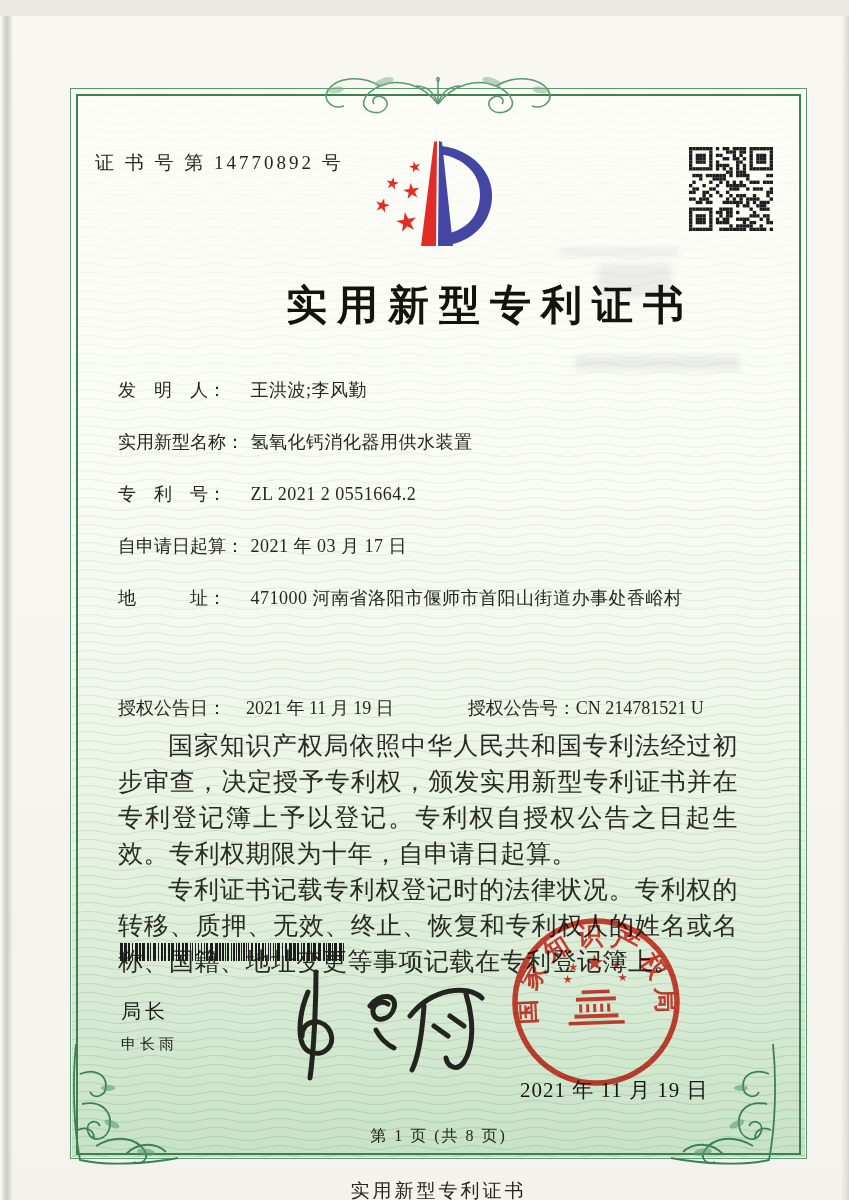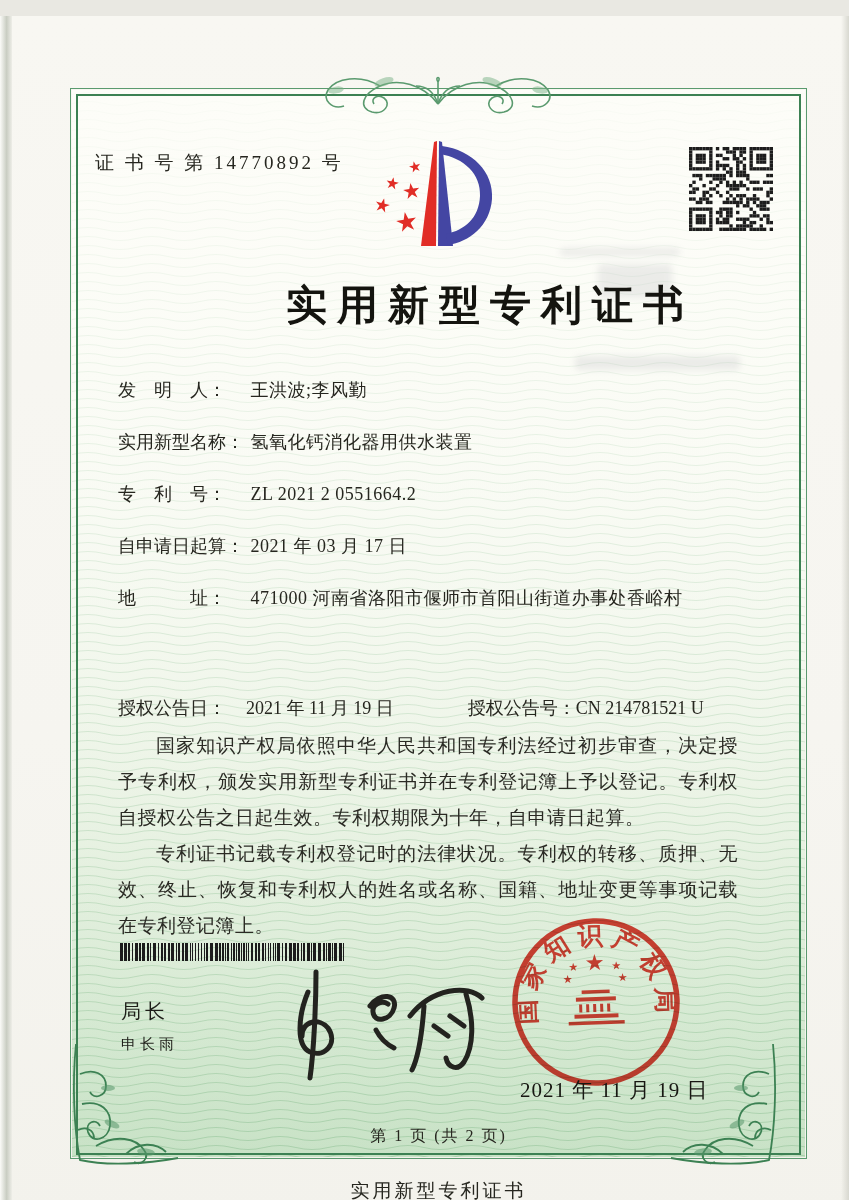--- a/index.html
+++ b/index.html
@@ -49,21 +49,21 @@
 
   .fields{position:absolute;left:118px;top:362px;width:640px;}
   .field-row{height:19px;margin-bottom:33px;font-size:18px;color:#26261f;white-space:nowrap;}
   .f-label{display:inline-block;min-width:128px;}
   .f-value{letter-spacing:0.5px;}
 
   .grant-row{position:absolute;left:118px;top:680px;width:660px;font-size:18px;color:#26261f;white-space:nowrap;}
   .grant-row .gap{display:inline-block;width:74px;}
 
   .paragraphs{position:absolute;left:118px;top:712px;width:620px;
-    font-size:19px;line-height:36px;color:#2a2a24;text-align:justify;}
+    font-size:25px;line-height:36px;color:#2a2a24;text-align:justify;}
   .paragraphs p{margin:0;text-indent:2em;letter-spacing:0.5px;}
 
   .barcode{position:absolute;left:120px;top:927px;width:224px;height:18px;}
 
   .signer-title{position:absolute;left:121px;top:982px;font-size:20px;letter-spacing:4px;color:#1d1d18;
     font-family:Liberation Sans, sans-serif;}
   .signer-name{position:absolute;left:121px;top:1019px;font-size:15px;letter-spacing:4px;color:#1d1d18;
     font-family:"Liberation Sans","DejaVu Sans",sans-serif;}
   .signature{position:absolute;left:252px;top:938px;width:240px;height:135px;}
 
@@ -636,19 +636,19 @@
         <rect x="90" y="88" width="3" height="8"></rect>
         <rect x="97" y="88" width="3" height="8"></rect>
         <rect x="64" y="98" width="44" height="4"></rect>
         <rect x="58" y="105" width="56" height="3.5"></rect>
       </g>
     </g>
   </svg>
 
   <div class="seal-date">2021 年 11 月 19 日</div>
 
-  <div class="page-indicator">第 1 页 (共 2 页)</div>
+  <div class="page-indicator">第 1 页 (共 8 页)</div>
   <div class="back-note">实用新型专利证书</div>
 
   <div class="scan-edge-left"></div>
   <div class="scan-edge-right"></div>
   <div class="scan-edge-bottom"></div>
 </div>
 
 </body></html>

